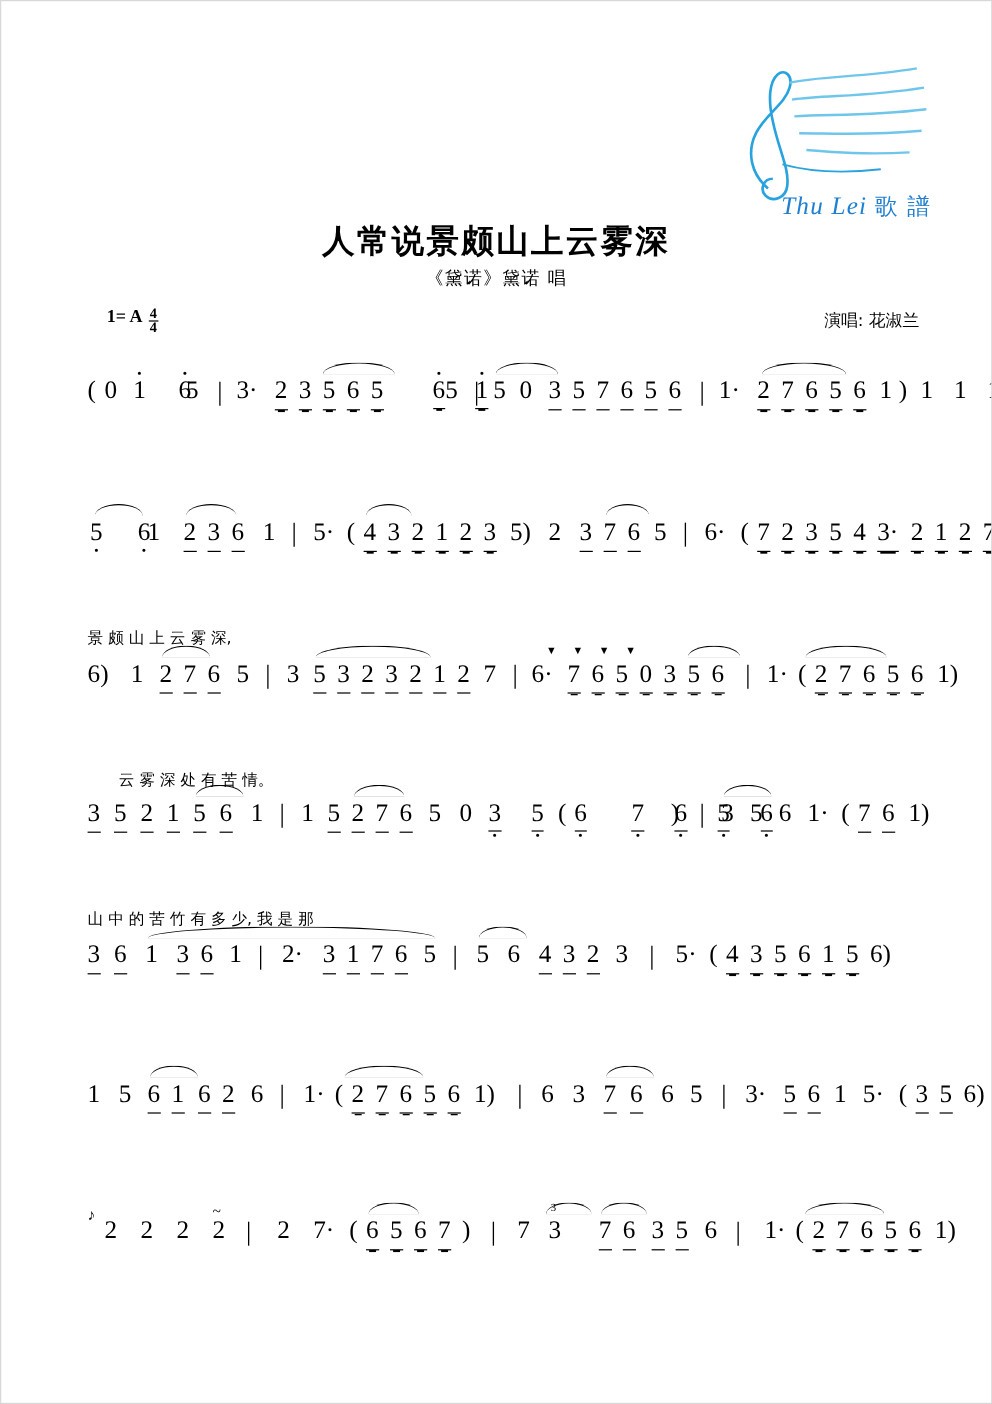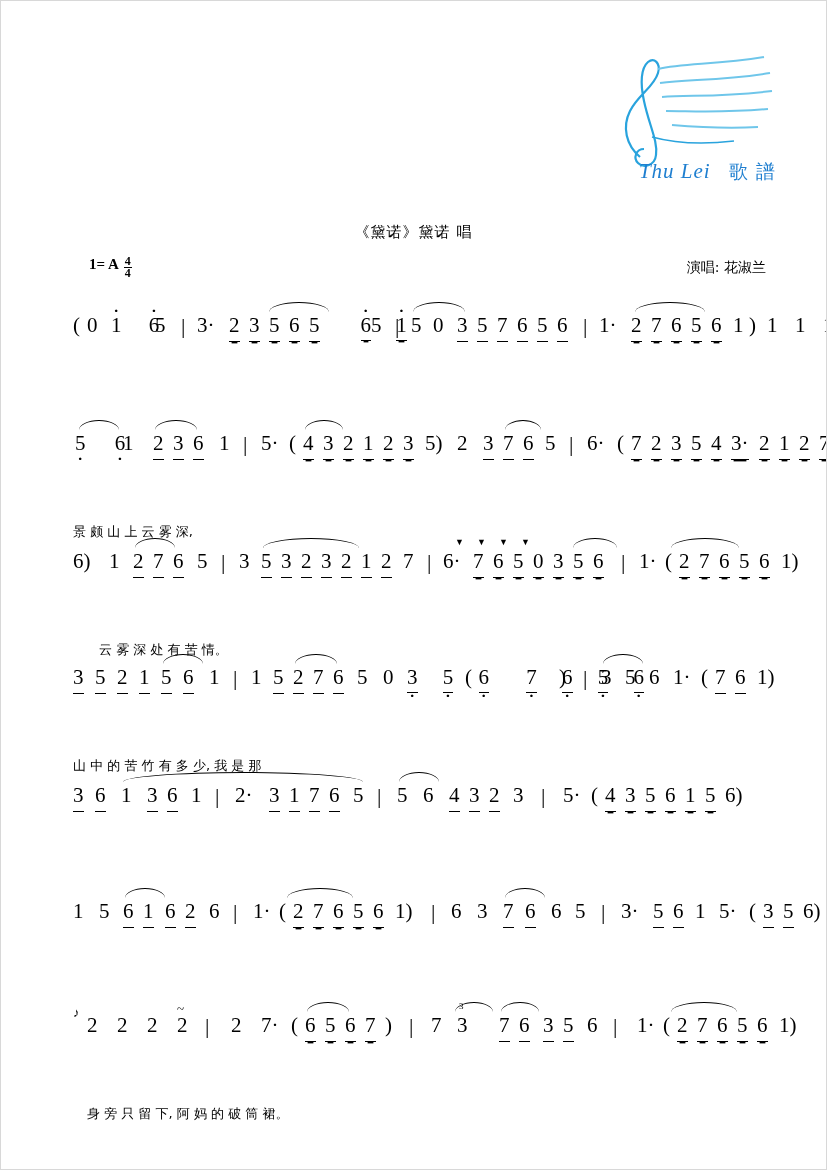--- a/index.html
+++ b/index.html
@@ -36,21 +36,20 @@
     font-style: italic;
     font-size: 21px;
     color: #1f7fd0;
     letter-spacing: 1px;
     white-space: nowrap;
   }
   .logo-text .cn {
     font-family: "DejaVu Sans", sans-serif;
     font-style: normal;
     font-size: 19px;
-    margin-left: 12px;
   }
   
   #title {
     position: absolute;
     left: 0; right: 0;
     top: 182px;
     text-align: center;
     font-family: "DejaVu Sans", sans-serif;
     font-weight: bold;
     font-size: 27px;
@@ -179,20 +178,21 @@
       <g stroke="#29a3dd" stroke-width="1.6" fill="none">
         <path d="M64 84 C86 90 112 92 146 88"></path>
       </g>
     </svg>
   </div>
   <div class="logo-text">
     <span>Thu Lei</span>
     <span class="cn">歌 譜</span>
   </div>
 
+  <div id="title">人常说景颇山上云雾深</div>
   <div id="subtitle">《黛诺》黛诺 唱</div>
 
   <div id="keysig">
     <span>1= A</span>
     <span class="frac">
       <span class="num">4</span>
       <span class="den">4</span>
     </span>
   </div>
 
@@ -501,18 +501,15 @@
       <span class="tok" style="left:564px;">1·</span>
       <span class="tok" style="left:590px;">(</span>
       <span class="tok under2" style="left:604px;">2</span>
       <span class="tok under2" style="left:624px;">7</span>
       <span class="tok under2" style="left:644px;">6</span>
       <span class="tok under2" style="left:664px;">5</span>
       <span class="tok under2" style="left:684px;">6</span>
       <span class="tok" style="left:706px;">1)</span>
 
     </div>
-    <div class="lyrics" style="top:48px;">
-      <span class="lyr" style="left:14px;">身 旁 只 留 下, 阿 妈 的 破 筒 裙。</span>
-    </div>
   </div>
 
 </div>
 
 </body></html>

